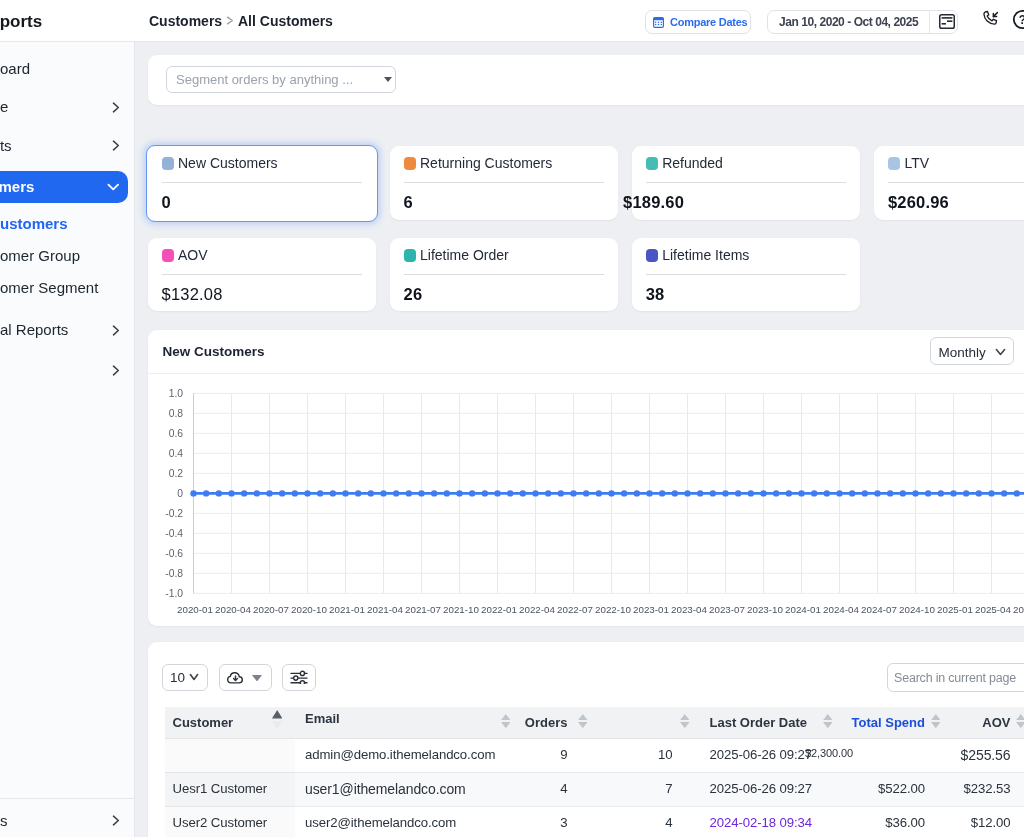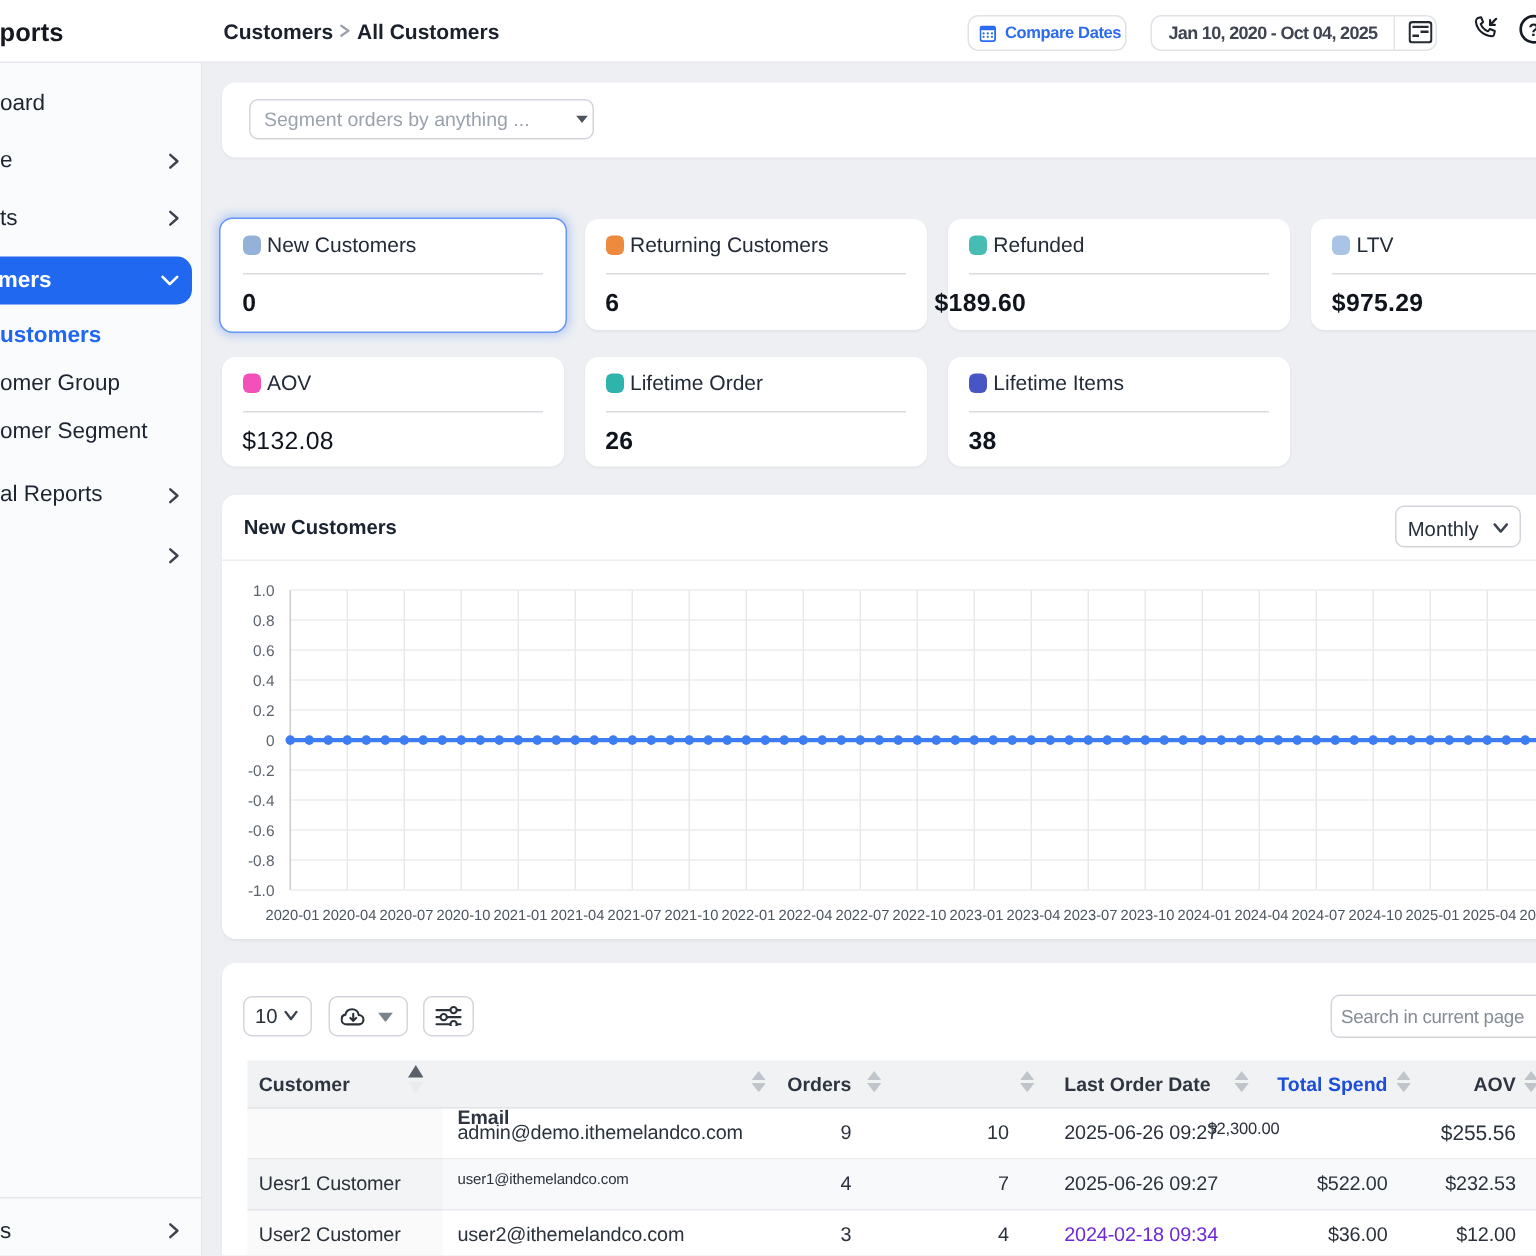--- a/index.html
+++ b/index.html
@@ -96,21 +96,21 @@
 <div class="lbl" style="left:403.5px;top:193.0px;font-size:16.5px;font-weight:bold;color:#10151d;letter-spacing:0.2px">6</div>
 <div class="panel" style="left:631.7px;top:145.5px;width:228.5px;height:74.5px"></div>
 <div class="abs" style="left:645.7px;top:157.0px;width:12.5px;height:12.5px;border-radius:4px;background:#46bcb2"></div>
 <div class="lbl" style="left:662.2px;top:155.0px;font-size:14px;color:#232b38">Refunded</div>
 <div class="abs" style="left:645.7px;top:181.5px;width:200px;height:1px;background:#d9dbe0"></div>
 <div class="lbl" style="left:623px;top:193.0px;font-size:16.5px;font-weight:bold;color:#10151d;letter-spacing:0.2px">$189.60</div>
 <div class="panel" style="left:873.9px;top:145.5px;width:228.5px;height:74.5px"></div>
 <div class="abs" style="left:887.9px;top:157.0px;width:12.5px;height:12.5px;border-radius:4px;background:#a9c4e4"></div>
 <div class="lbl" style="left:904.4px;top:155.0px;font-size:14px;color:#232b38">LTV</div>
 <div class="abs" style="left:887.9px;top:181.5px;width:200px;height:1px;background:#d9dbe0"></div>
-<div class="lbl" style="left:887.9px;top:193.0px;font-size:16.5px;font-weight:bold;color:#10151d;letter-spacing:0.2px">$975.29</div>
+<div class="lbl" style="left:887.9px;top:193.0px;font-size:16.5px;font-weight:bold;color:#10151d;letter-spacing:0.2px">$260.96</div>
 <div class="panel" style="left:147.5px;top:237.5px;width:228.5px;height:73px"></div>
 <div class="abs" style="left:161.5px;top:249.0px;width:12.5px;height:12.5px;border-radius:4px;background:#f351b9"></div>
 <div class="lbl" style="left:178.0px;top:247.0px;font-size:14px;color:#232b38">AOV</div>
 <div class="abs" style="left:161.5px;top:273.5px;width:200px;height:1px;background:#d9dbe0"></div>
 <div class="lbl" style="left:161.5px;top:285.0px;font-size:16.5px;font-weight:normal;color:#10151d;letter-spacing:0.2px">$132.08</div>
 <div class="panel" style="left:389.5px;top:237.5px;width:228.5px;height:73px"></div>
 <div class="abs" style="left:403.5px;top:249.0px;width:12.5px;height:12.5px;border-radius:4px;background:#2fb4ad"></div>
 <div class="lbl" style="left:420.0px;top:247.0px;font-size:14px;color:#232b38">Lifetime Order</div>
 <div class="abs" style="left:403.5px;top:273.5px;width:200px;height:1px;background:#d9dbe0"></div>
 <div class="lbl" style="left:403.5px;top:285.0px;font-size:16.5px;font-weight:bold;color:#10151d;letter-spacing:0.2px">26</div>
@@ -297,21 +297,21 @@
       <circle cx="12.4" cy="3.4" r="2.1" fill="#fff"></circle>
       <line x1="1" y1="8.1" x2="17" y2="8.1"></line>
       <circle cx="5.8" cy="8.1" r="2.1" fill="#fff"></circle>
       <line x1="1" y1="12.8" x2="17" y2="12.8"></line>
       <circle cx="12.4" cy="12.8" r="2.1" fill="#fff"></circle>
     </svg>
 <div class="selbox" style="left:886.5px;top:662.5px;width:180px;height:29px"></div>
 <div class="lbl" style="left:894px;top:670.5px;font-size:12.5px;color:#858c95;letter-spacing:-0.2px">Search in current page</div>
 <div class="abs" style="left:165px;top:706.5px;width:944px;height:32px;background:#f0f2f4;border-bottom:1px solid #e2e4e8"></div>
 <div class="lbl" style="left:172.5px;top:715px;font-size:13px;font-weight:bold;color:#2e3540">Customer</div>
-<div class="lbl" style="left:305px;top:737px;font-size:13px;font-weight:bold;color:#2e3540">Email</div>
+<div class="lbl" style="left:305px;top:711px;font-size:13px;font-weight:bold;color:#2e3540">Email</div>
 <div class="lbl" style="left:267.5px;top:715px;width:300px;text-align:right;font-size:13px;font-weight:bold;color:#2e3540">Orders</div>
 <div class="lbl" style="left:709.5px;top:715px;font-size:13px;font-weight:bold;color:#2e3540">Last Order Date</div>
 <div class="lbl" style="left:625px;top:715px;width:300px;text-align:right;font-size:13px;font-weight:bold;color:#1d4ed8">Total Spend</div>
 <div class="lbl" style="left:710.5px;top:715px;width:300px;text-align:right;font-size:13px;font-weight:bold;color:#2e3540">AOV</div>
 <svg width="10.4" height="8.4" viewBox="0 0 10.4 8.4" style="position:absolute;left:271.7px;top:710.3px">
       <path d="M5.2 0 L10.4 8.4 L0 8.4 Z" fill="#59606a"></path>
     </svg>
 <svg width="10.4" height="8.4" viewBox="0 0 10.4 8.4" style="position:absolute;left:271.7px;top:721.2px">
       <path d="M0 0 L10.4 0 L5.2 8.4 Z" fill="#e9ebee"></path>
     </svg>
@@ -354,21 +354,21 @@
 <div class="abs" style="left:165px;top:772.0px;width:944px;height:1px;background:#e9ebee"></div>
 <div class="lbl" style="left:305px;top:747.0px;font-size:13.2px;letter-spacing:-0.1px;color:#2b323c">admin@demo.ithemelandco.com</div>
 <div class="lbl" style="left:447.5px;top:747.0px;width:120px;text-align:right;font-size:13.2px;letter-spacing:-0.1px;color:#2b323c">9</div>
 <div class="lbl" style="left:552.5px;top:747.0px;width:120px;text-align:right;font-size:13.2px;letter-spacing:-0.1px;color:#2b323c">10</div>
 <div class="lbl" style="left:709.5px;top:747.0px;font-size:13.2px;letter-spacing:-0.1px;color:#2b323c">2025-06-26 09:27</div>
 <div class="lbl" style="left:805px;top:747.0px;width:120px;text-align:left;font-size:11px;letter-spacing:-0.1px;color:#2b323c">$2,300.00</div>
 <div class="lbl" style="left:890.5px;top:747.0px;width:120px;text-align:right;font-size:14px;letter-spacing:-0.1px;color:#2b323c">$255.56</div>
 <div class="abs" style="left:165px;top:772.5px;width:944px;height:34px;background:#f8f9fb"></div>
 <div class="abs" style="left:165px;top:806.0px;width:944px;height:1px;background:#e9ebee"></div>
 <div class="lbl" style="left:172.5px;top:781.0px;font-size:13.2px;letter-spacing:-0.1px;color:#2b323c">Uesr1 Customer</div>
-<div class="lbl" style="left:305px;top:781.0px;font-size:10px;letter-spacing:-0.1px;color:#2b323c">user1@ithemelandco.com</div>
+<div class="lbl" style="left:305px;top:781.0px;font-size:14px;letter-spacing:-0.1px;color:#2b323c">user1@ithemelandco.com</div>
 <div class="lbl" style="left:447.5px;top:781.0px;width:120px;text-align:right;font-size:13.2px;letter-spacing:-0.1px;color:#2b323c">4</div>
 <div class="lbl" style="left:552.5px;top:781.0px;width:120px;text-align:right;font-size:13.2px;letter-spacing:-0.1px;color:#2b323c">7</div>
 <div class="lbl" style="left:709.5px;top:781.0px;font-size:13.2px;letter-spacing:-0.1px;color:#2b323c">2025-06-26 09:27</div>
 <div class="lbl" style="left:805px;top:781.0px;width:120px;text-align:right;font-size:13.2px;letter-spacing:-0.1px;color:#2b323c">$522.00</div>
 <div class="lbl" style="left:890.5px;top:781.0px;width:120px;text-align:right;font-size:13.2px;letter-spacing:-0.1px;color:#2b323c">$232.53</div>
 
 <div class="lbl" style="left:172.5px;top:815.0px;font-size:13.2px;letter-spacing:-0.1px;color:#2b323c">User2 Customer</div>
 <div class="lbl" style="left:305px;top:815.0px;font-size:13.2px;letter-spacing:-0.1px;color:#2b323c">user2@ithemelandco.com</div>
 <div class="lbl" style="left:447.5px;top:815.0px;width:120px;text-align:right;font-size:13.2px;letter-spacing:-0.1px;color:#2b323c">3</div>
 <div class="lbl" style="left:552.5px;top:815.0px;width:120px;text-align:right;font-size:13.2px;letter-spacing:-0.1px;color:#2b323c">4</div>

